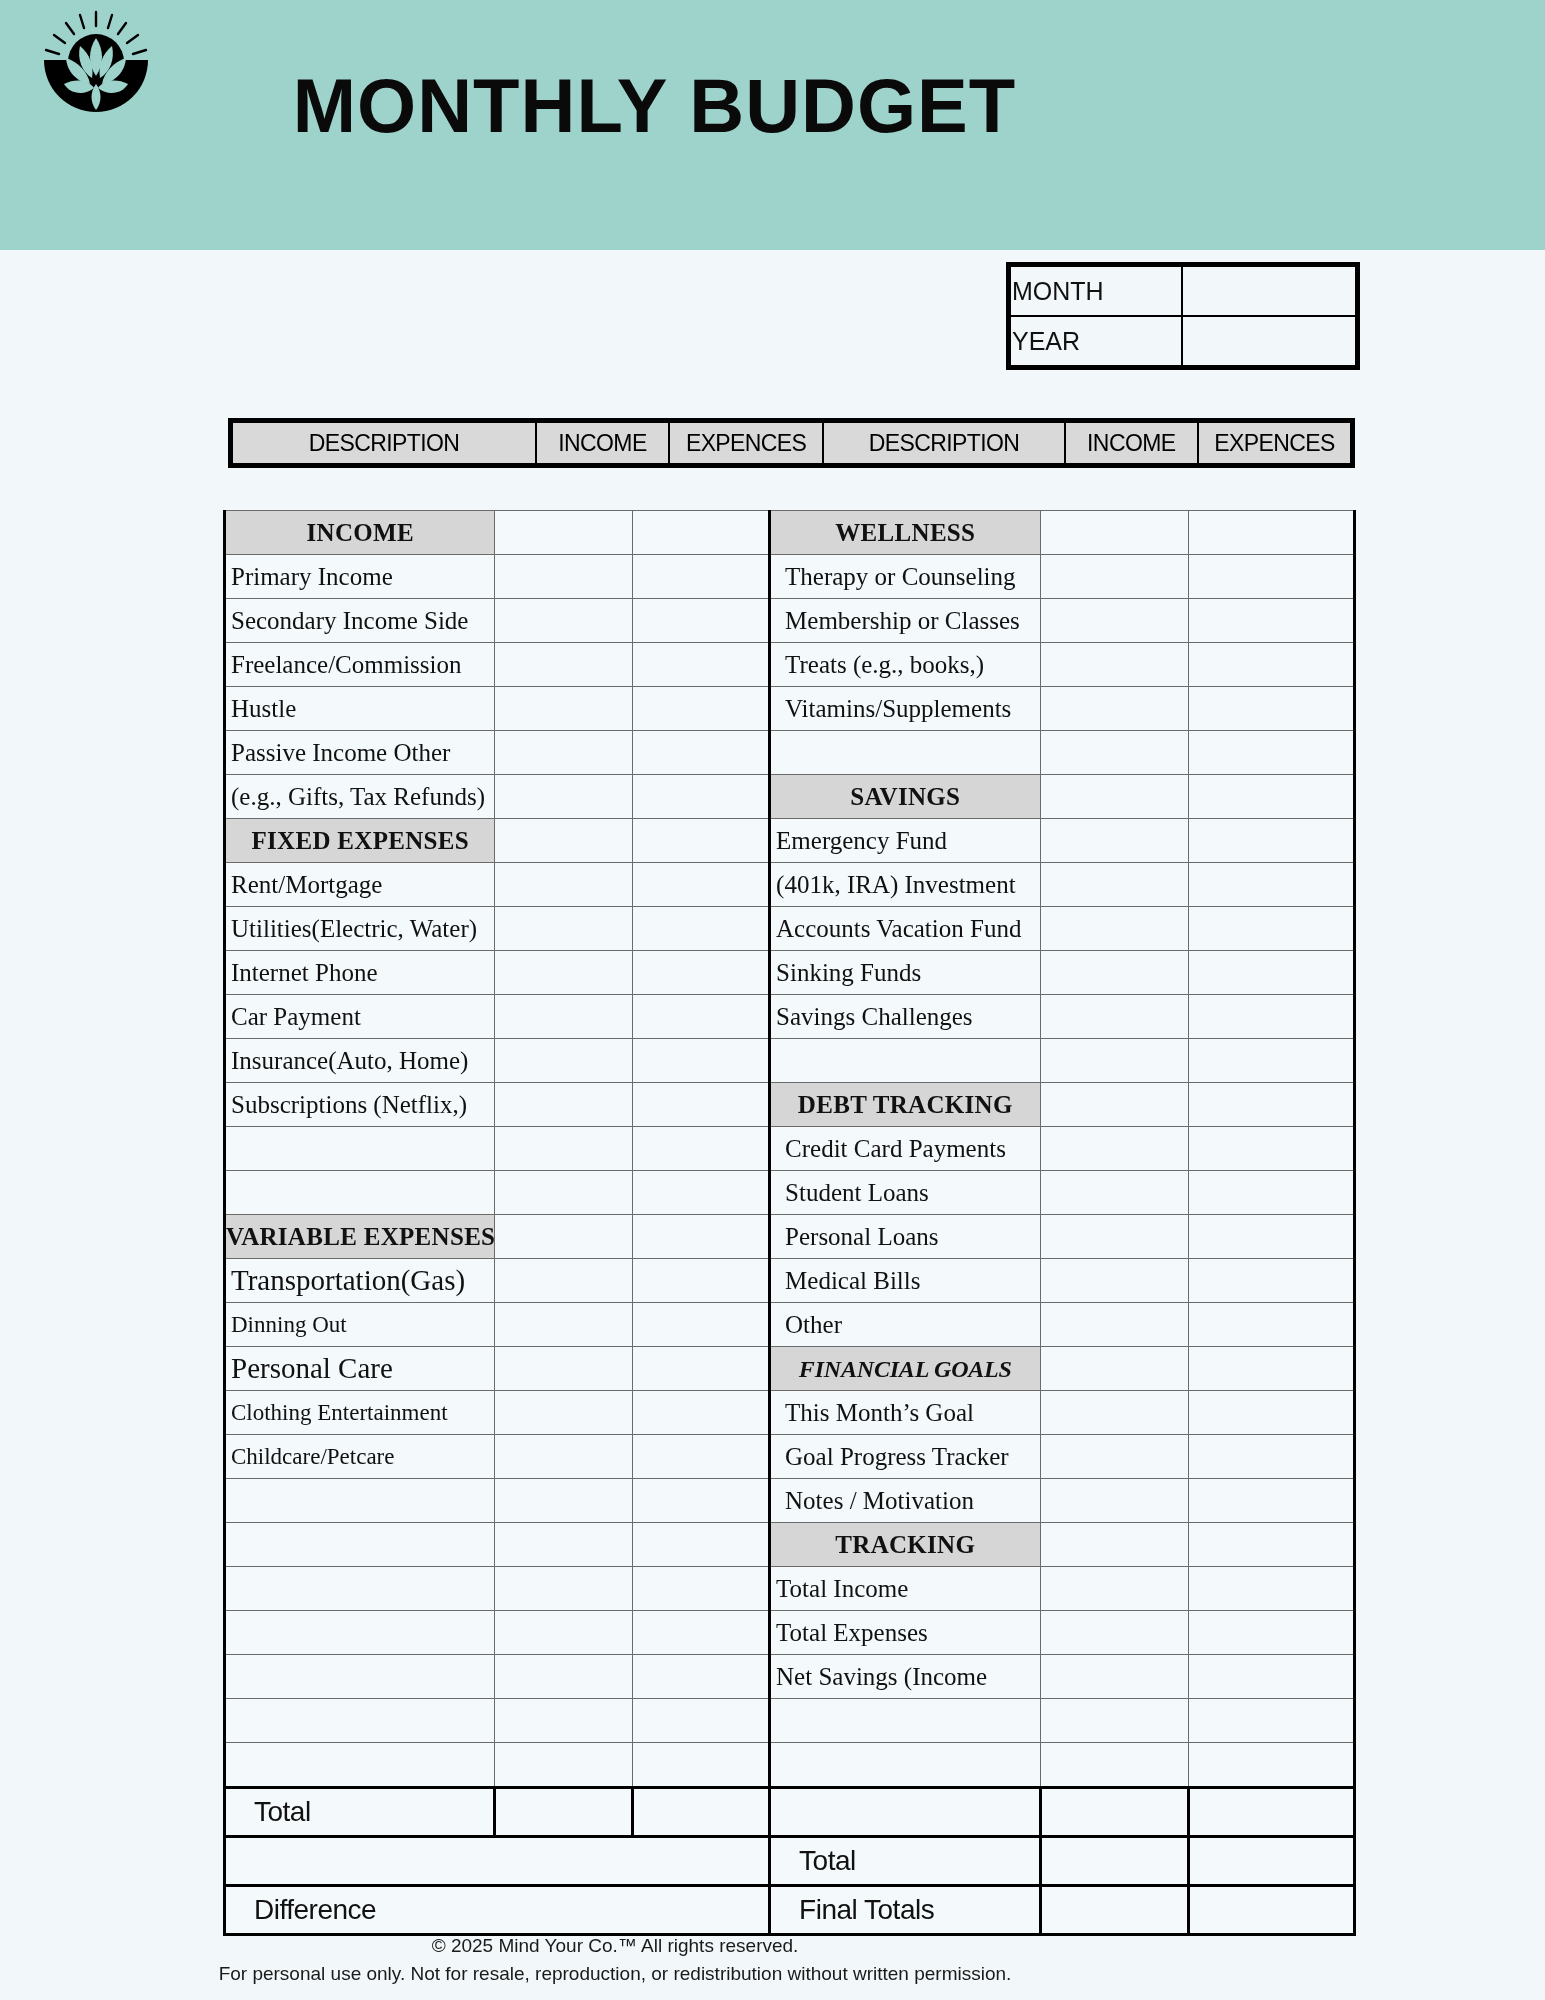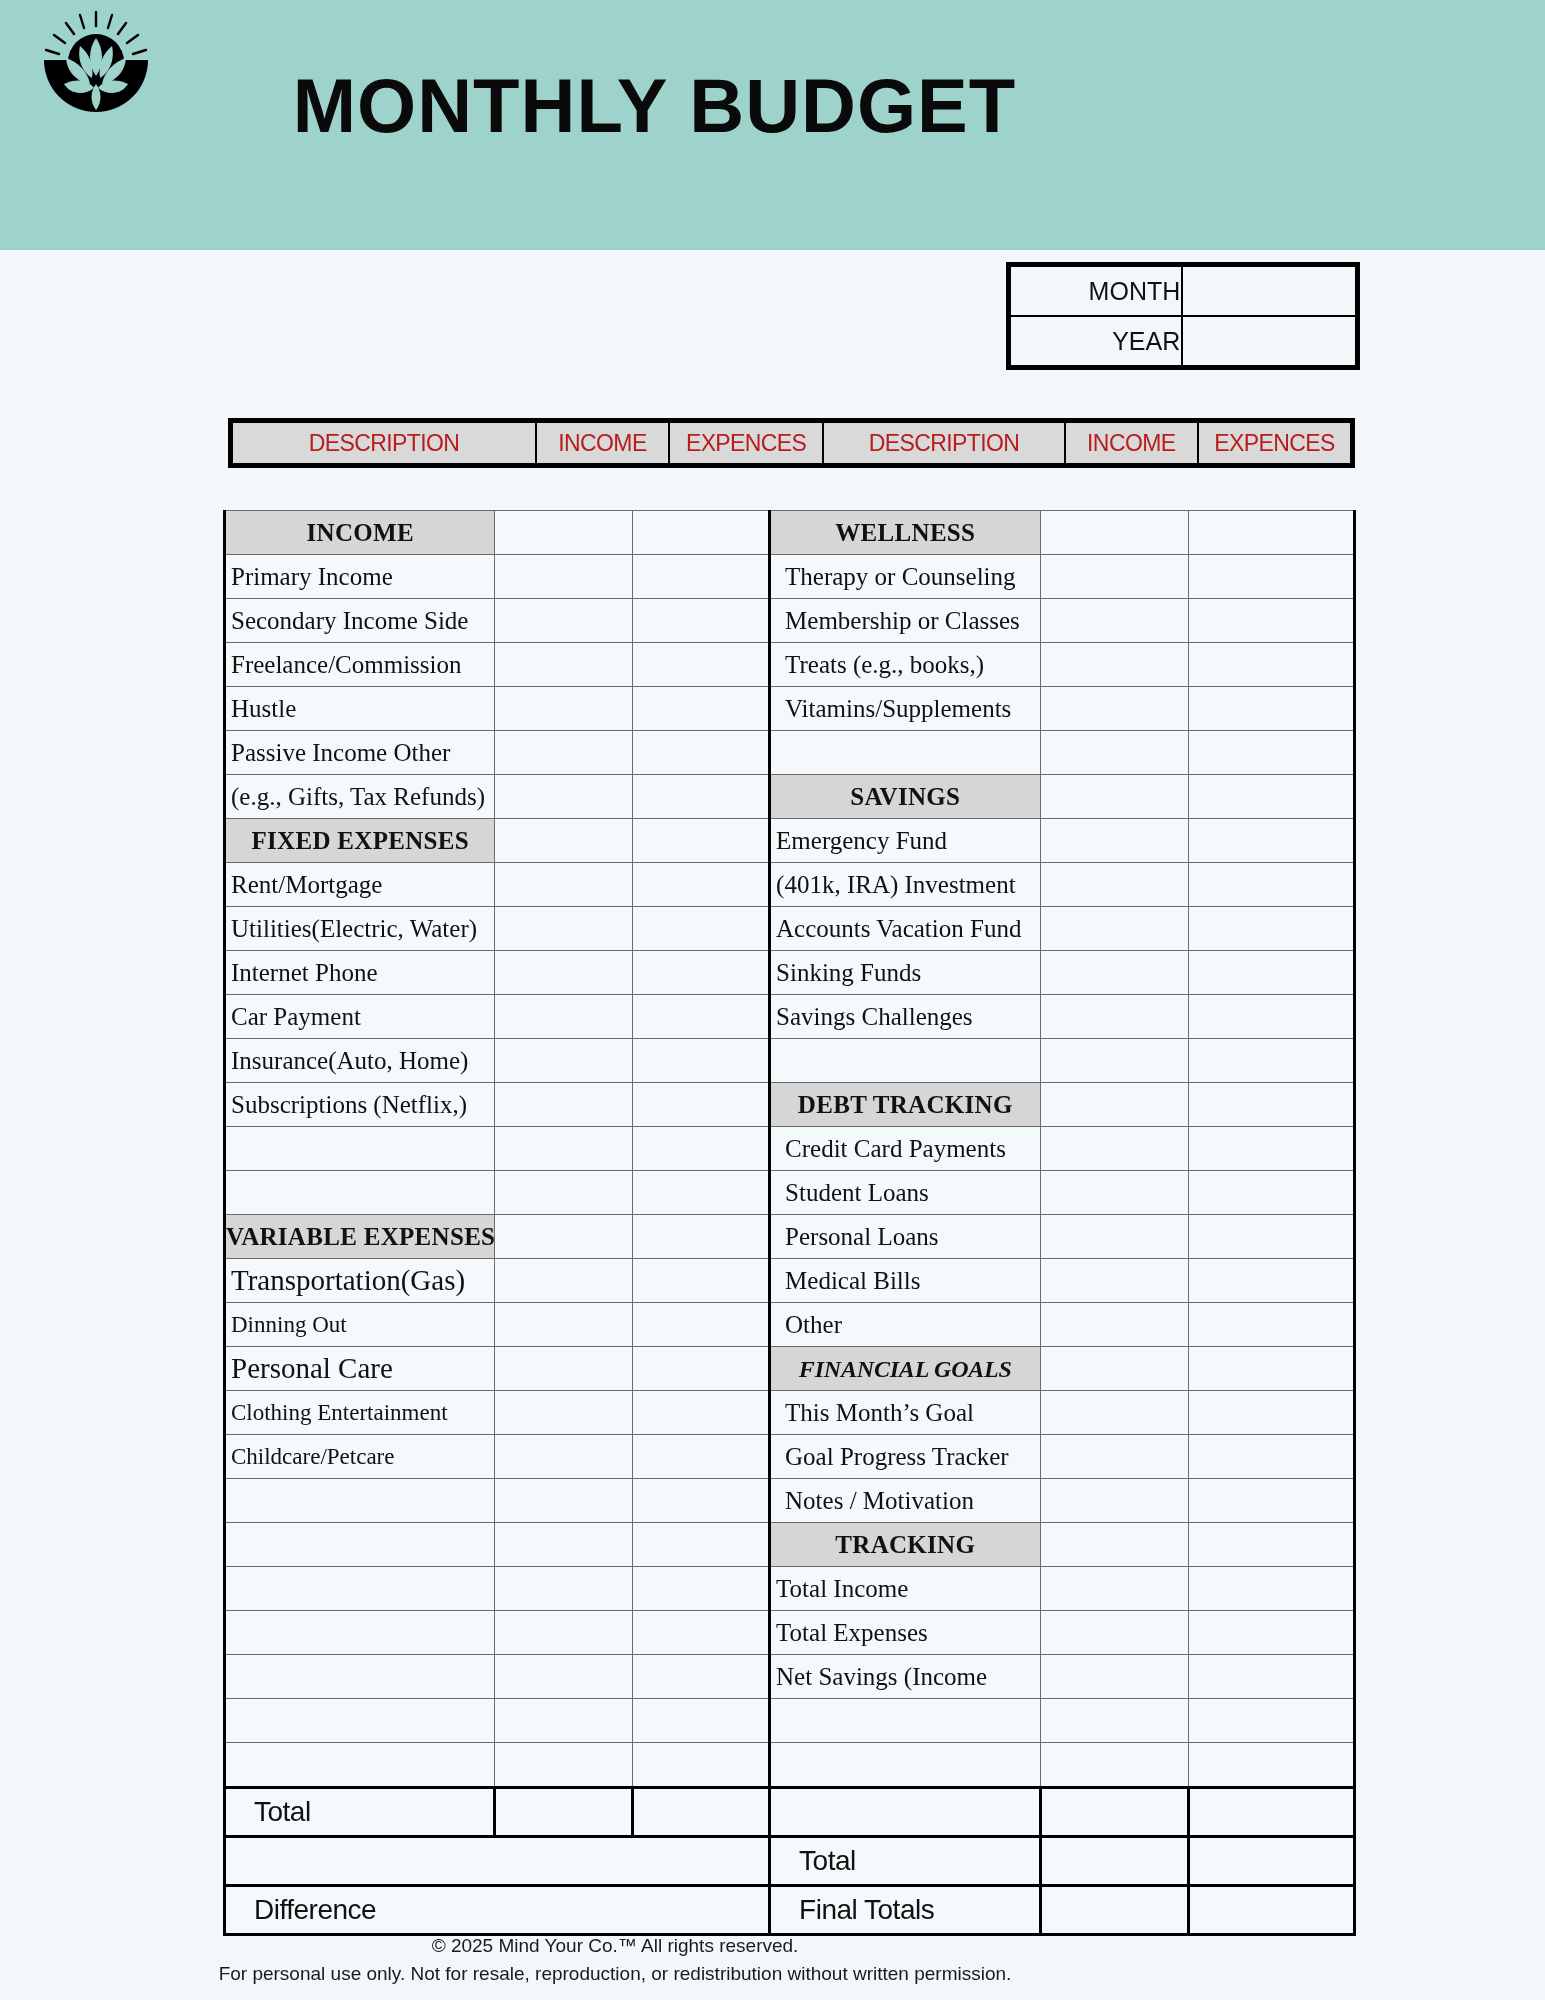--- a/index.html
+++ b/index.html
@@ -57,41 +57,41 @@
     box-sizing: border-box;
   }
   .monthyear table { border-collapse: collapse; width: 100%; }
   .monthyear td {
     border: 2px solid #000;
     height: 46px;
     font-family: "Liberation Sans", sans-serif;
     font-size: 25px;
     color: #111;
   }
-  .my-label { width: 172px; text-align: right; }
+  .my-label { width: 172px; text-align: left; }
   .my-value { width: 178px; }
 
   
   .colheader {
     position: absolute;
     left: 228px;
     top: 418px;
     width: 1127px;
     box-sizing: border-box;
     border: 3px solid #000;
   }
   .colheader table { border-collapse: collapse; width: 100%; table-layout: fixed; }
   .colheader td {
     border: 2px solid #000;
     background: #d9d9d9;
     height: 38px;
     text-align: center;
     font-family: "Liberation Sans", sans-serif;
     font-size: 23px;
-    color: #b91c1c;
+    color: #000000;
     letter-spacing: -0.6px;
   }
 
   
   .grid {
     position: absolute;
     left: 223px;
     top: 510px;
     width: 1133px;
   }

